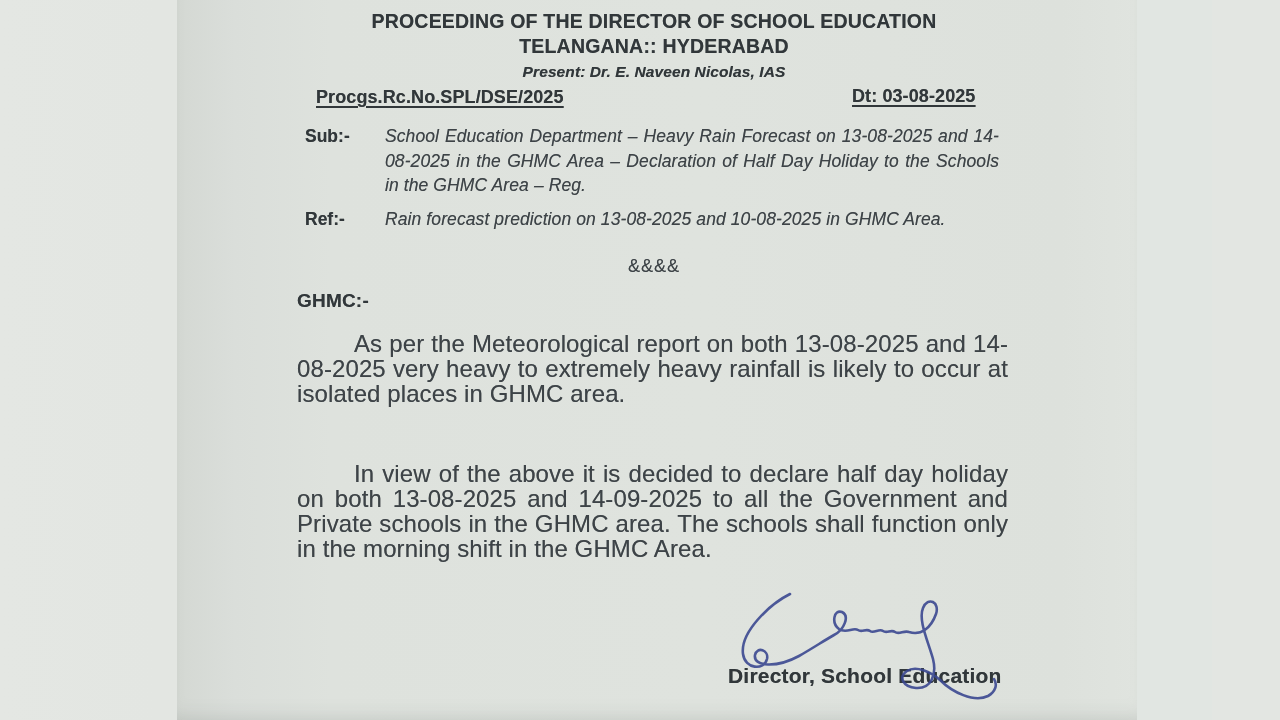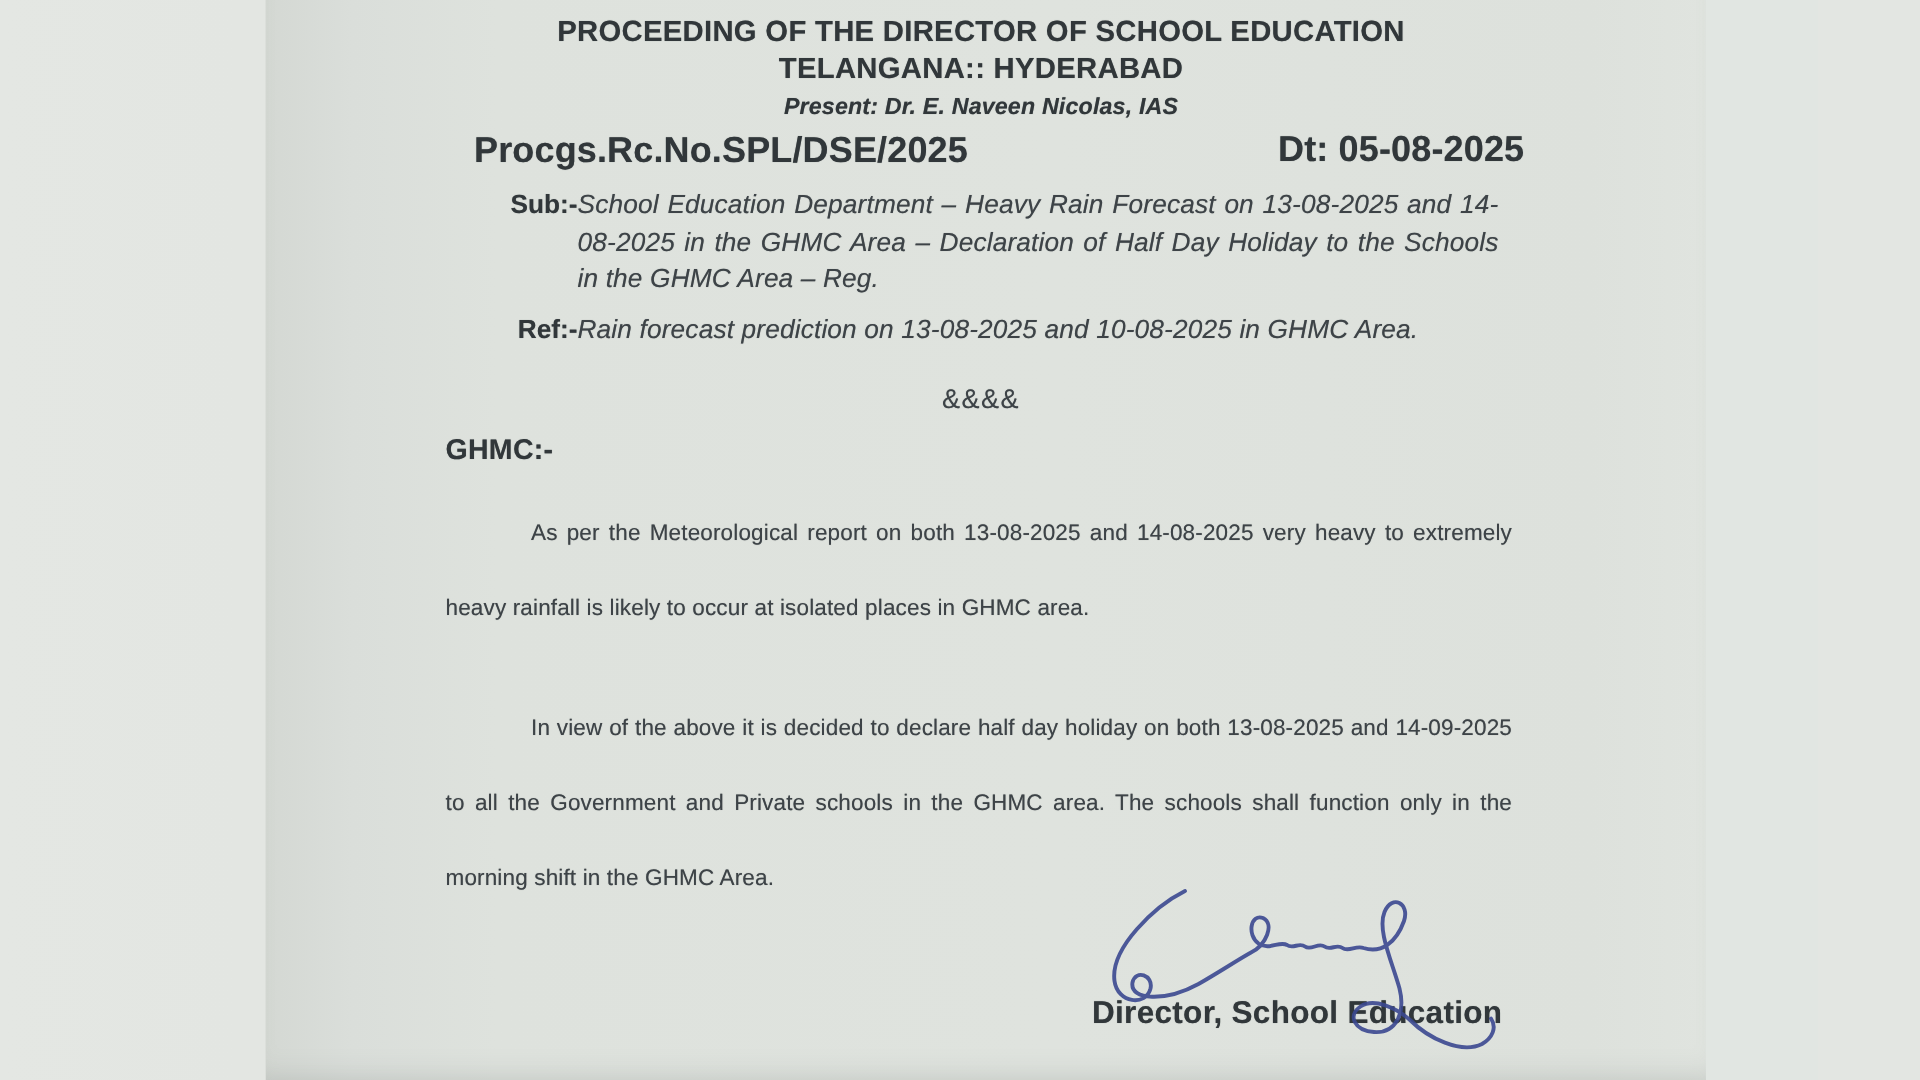--- a/index.html
+++ b/index.html
@@ -61,41 +61,41 @@
   .present-line {
     font-size: 15.5px;
     font-weight: bold;
     font-style: italic;
     line-height: 20px;
     margin-top: 3px;
     letter-spacing: 0.1px;
   }
 
   .ref-row-item {
-    font-size: 24px;
-    font-weight: bold;
+    font-size: 18px;
+    font-weight: bold;
+    text-decoration: underline;
     text-decoration-thickness: 2px;
     text-underline-offset: 3px;
     letter-spacing: 0.1px;
   }
   .proc-no { left: 316px; top: 87px; }
   .proc-date { left: 852px; top: 86px; }
 
   .labeled-row {
     display: flex;
     left: 305px;
     width: 694px;
   }
   .row-label {
     width: 80px;
     flex: 0 0 80px;
     font-weight: bold;
     font-size: 17.5px;
     line-height: 24.5px;
-    text-align: right;
   }
   .row-text {
     flex: 1;
     font-size: 17.5px;
     line-height: 24.5px;
     text-align: justify;
     letter-spacing: 0.1px;
     font-style: italic;
   }
   .sub-row { top: 124px; }
@@ -114,22 +114,22 @@
     left: 297px;
     top: 290px;
     font-size: 19px;
     font-weight: bold;
     letter-spacing: 0.2px;
   }
 
   .body-para {
     left: 297px;
     width: 711px;
-    font-size: 15px;
-    line-height: 50px;
+    font-size: 24px;
+    line-height: 25px;
     text-align: justify;
     text-indent: 57px;
     letter-spacing: 0.1px;
   }
   .para-1 { top: 331px; }
   .para-2 { top: 461px; }
 
   .signatory-line {
     left: 728px;
     top: 664px;
@@ -153,21 +153,21 @@
 
   <div class="paper"></div>
 
   <div class="abs header-block">
     <div class="title-line dark">PROCEEDING OF THE DIRECTOR OF SCHOOL EDUCATION</div>
     <div class="title-line dark">TELANGANA:: HYDERABAD</div>
     <div class="present-line dark">Present: Dr. E. Naveen Nicolas, IAS</div>
   </div>
 
   <div class="abs ref-row-item proc-no dark">Procgs.Rc.No.SPL/DSE/2025</div>
-  <div class="abs ref-row-item proc-date dark">Dt: 05-08-2025</div>
+  <div class="abs ref-row-item proc-date dark">Dt: 03-08-2025</div>
 
   <div class="abs labeled-row sub-row">
     <div class="row-label dark">Sub:-</div>
     <div class="row-text ink">School Education Department – Heavy Rain Forecast on 13-08-2025 and 14-08-2025 in the GHMC Area – Declaration of Half Day Holiday to the Schools in the GHMC Area – Reg.</div>
   </div>
 
   <div class="abs labeled-row ref-row">
     <div class="row-label dark">Ref:-</div>
     <div class="row-text ink">Rain forecast prediction on 13-08-2025 and 10-08-2025 in GHMC Area.</div>
   </div>

